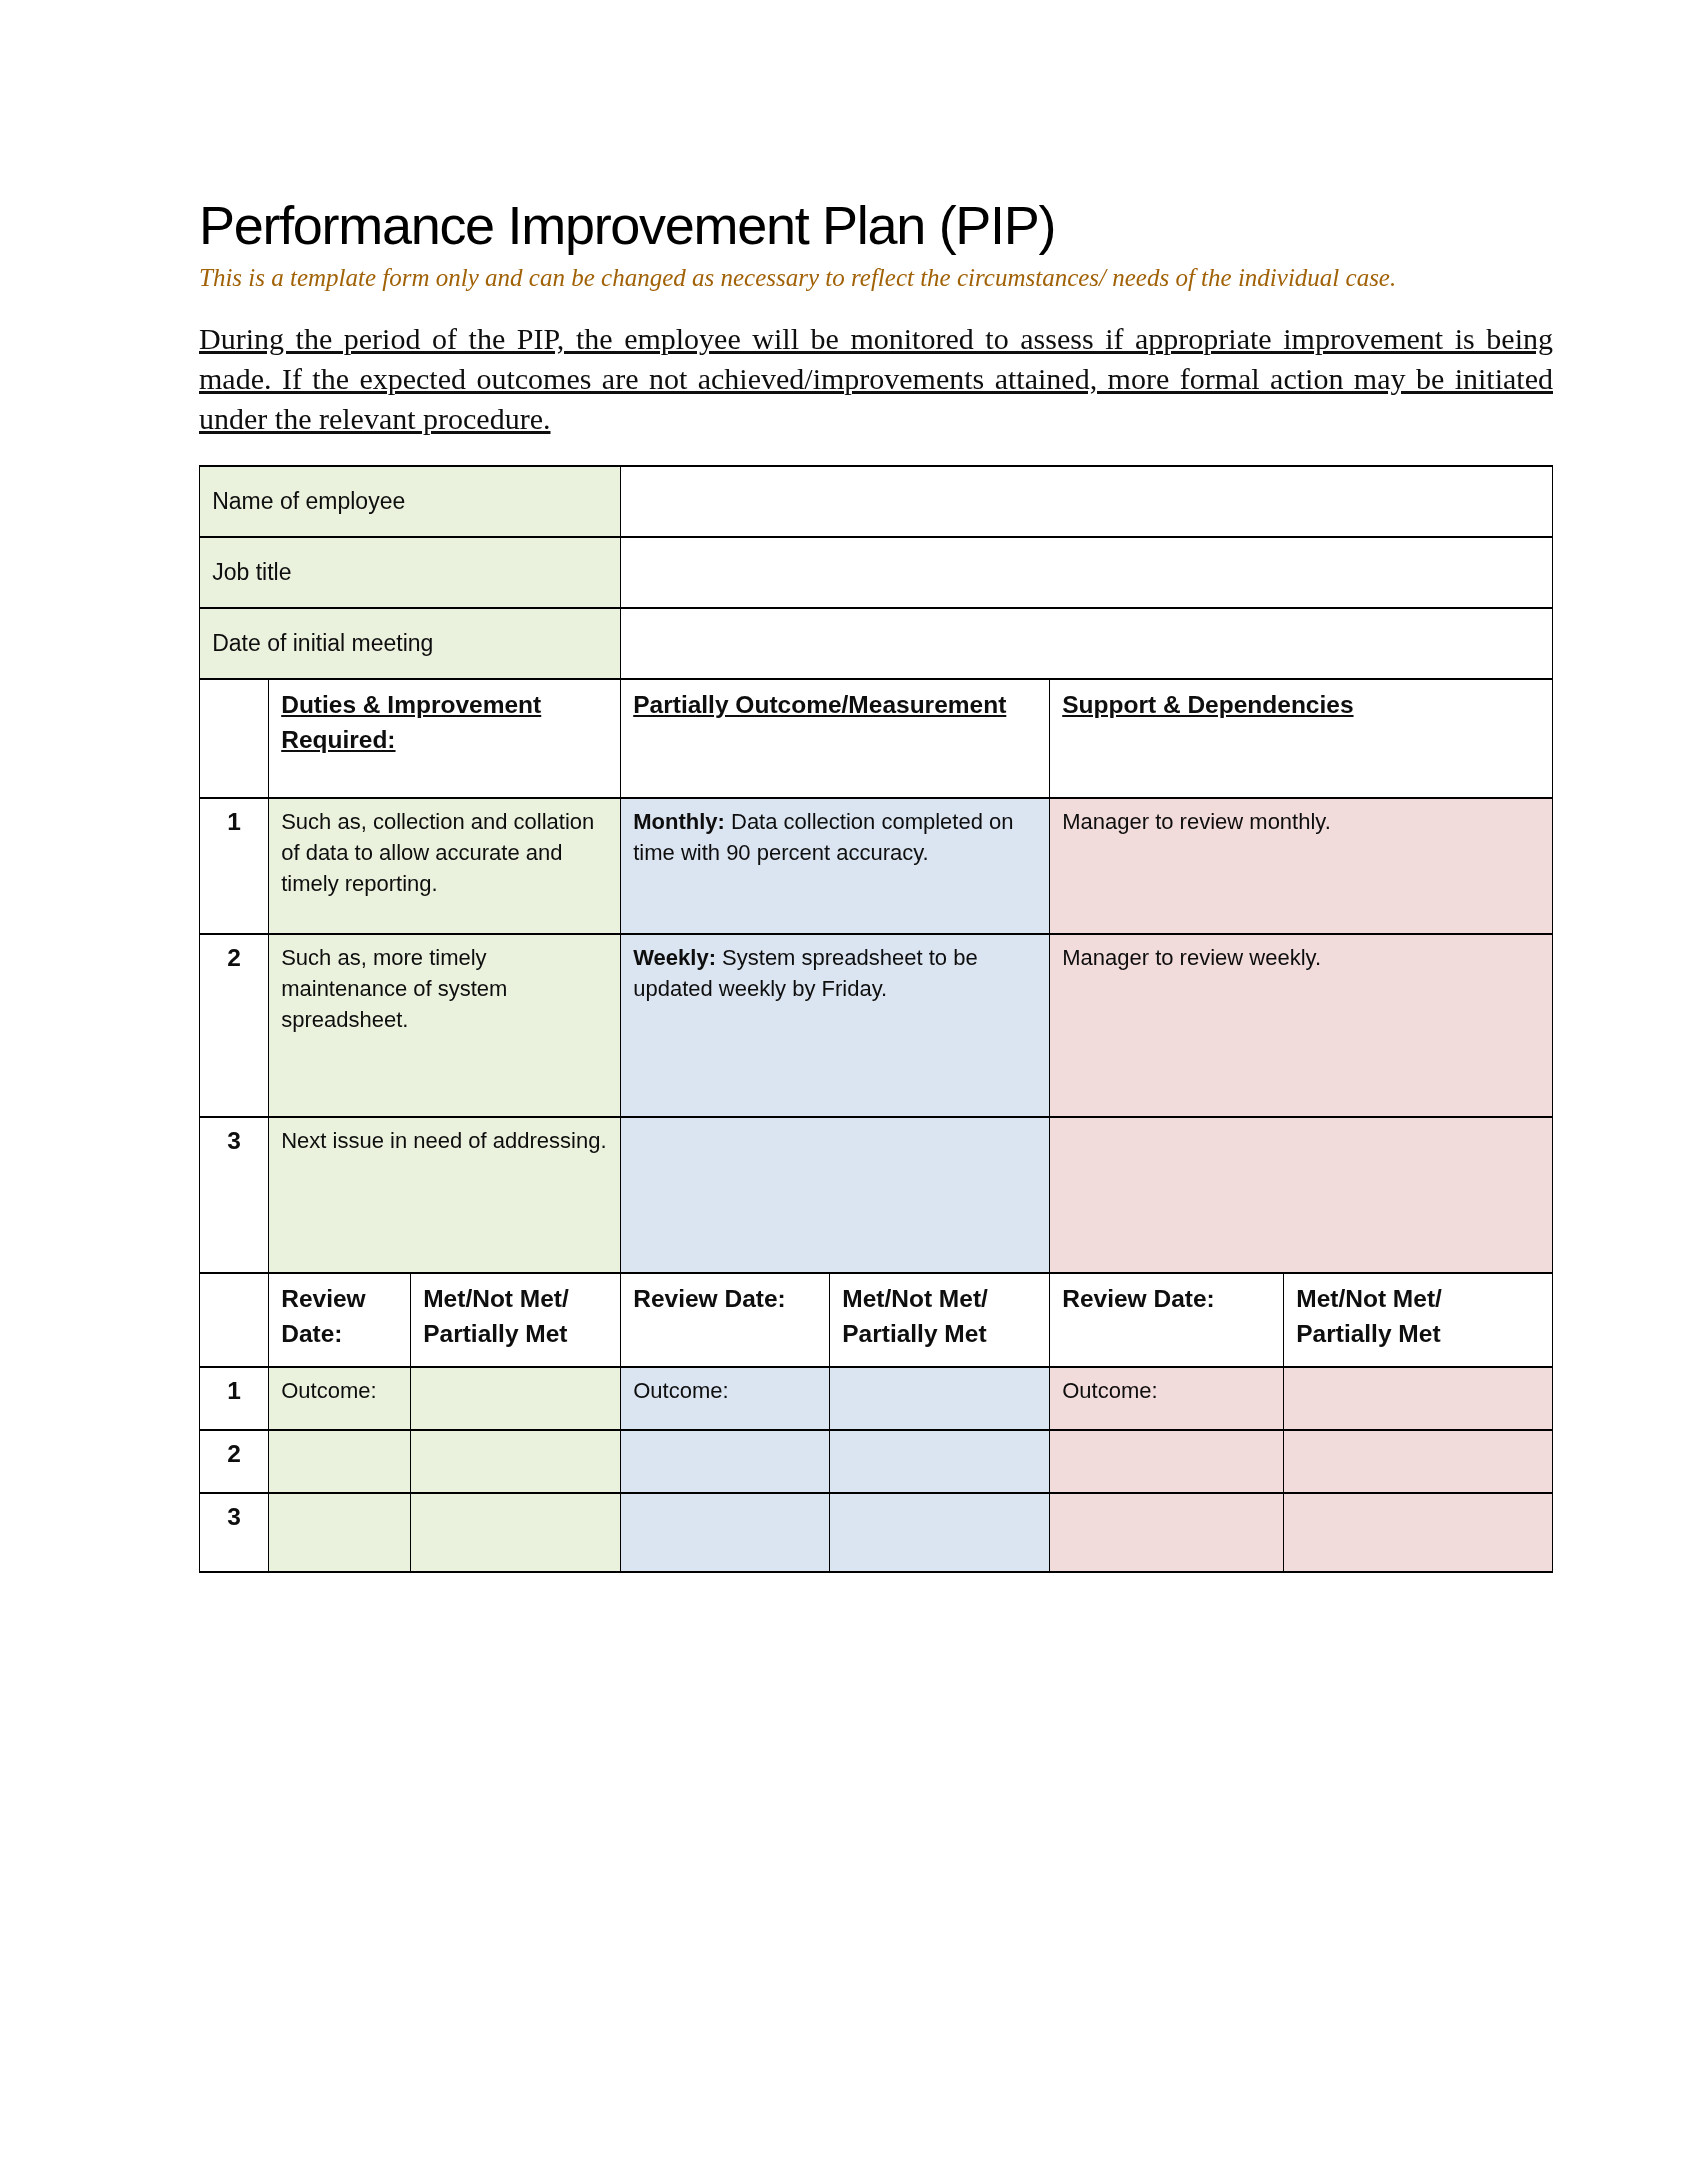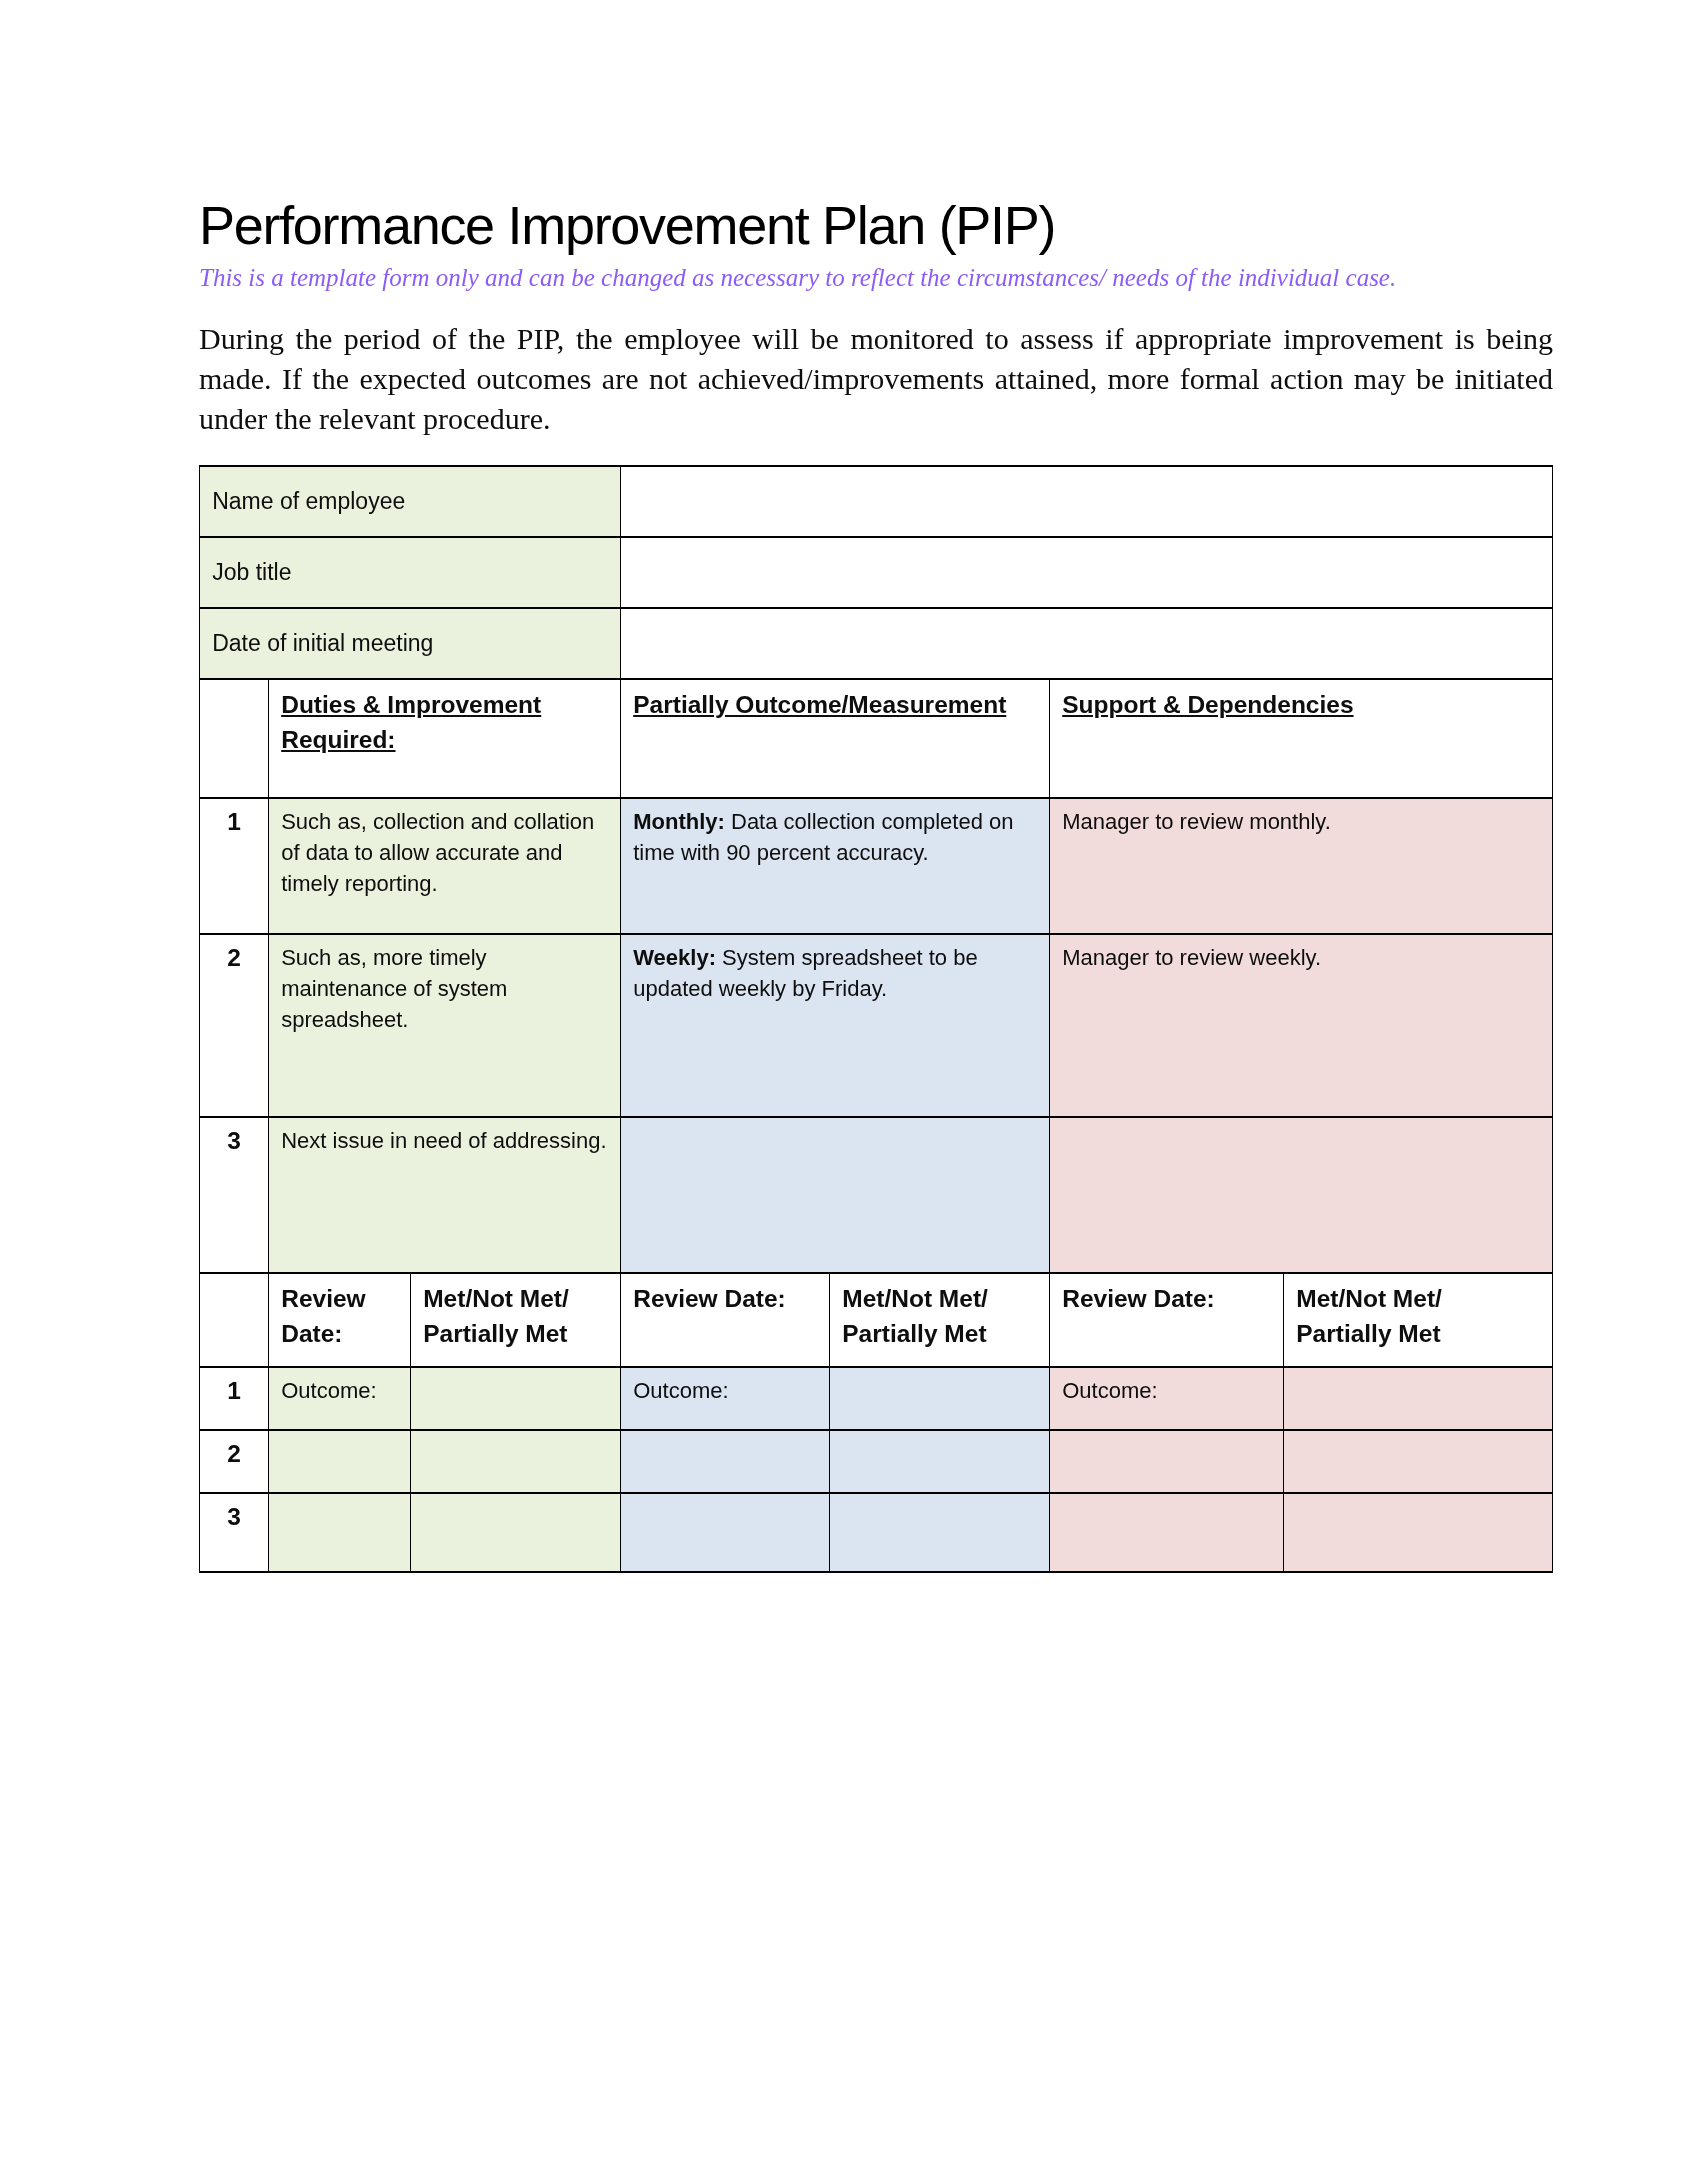--- a/index.html
+++ b/index.html
@@ -26,29 +26,30 @@
     line-height: 1.05;
     letter-spacing: -1.3px;
     color: #000000;
   }
   p.doc-subtitle {
     font-family: "Liberation Serif", serif;
     font-style: italic;
     font-size: 25px;
     line-height: 1.3;
     margin-top: 8.7px;
-    color: #8b5cf6;
+    color: #a16207;
   }
   p.doc-intro {
     font-family: "Liberation Serif", serif;
     font-size: 30px;
     line-height: 40px;
     text-align: justify;
     margin-top: 24.5px;
     color: #0e0e0e;
+    text-decoration: underline;
   }
   table.pip {
     margin-top: 26px;
     width: 1354px;
     border-collapse: collapse;
     table-layout: fixed;
     font-size: 22px;
     line-height: 31px;
   }
   table.pip td {

